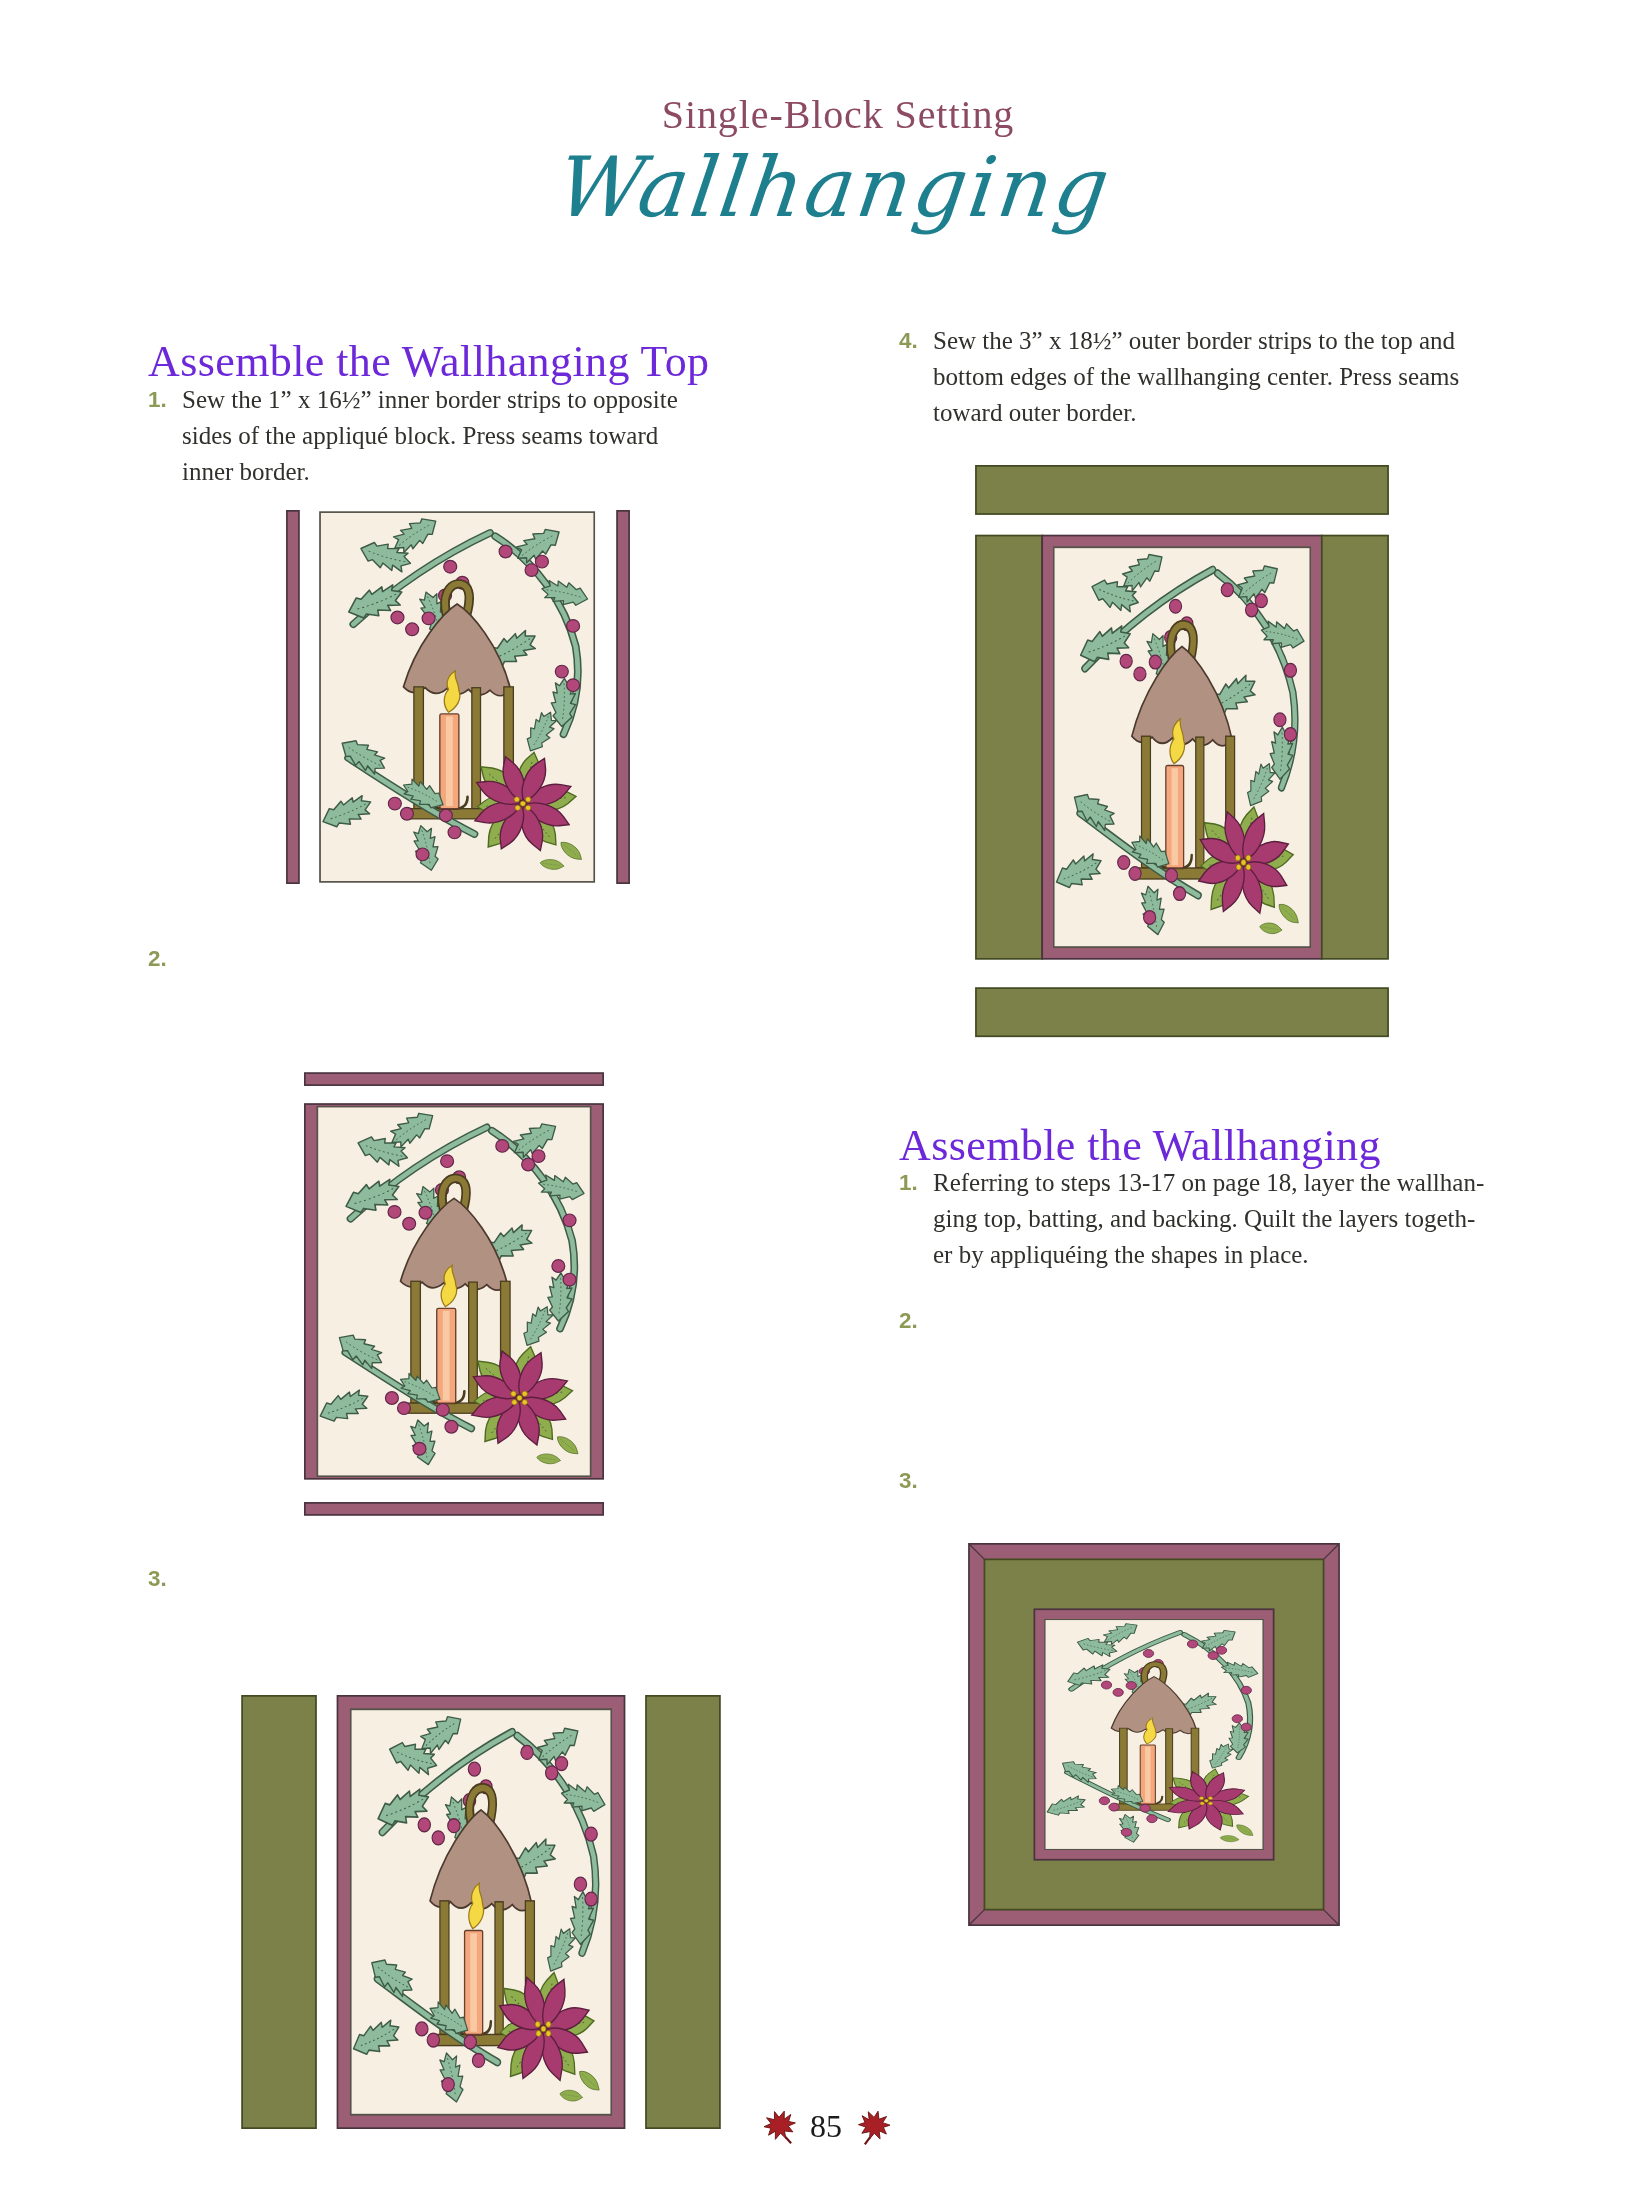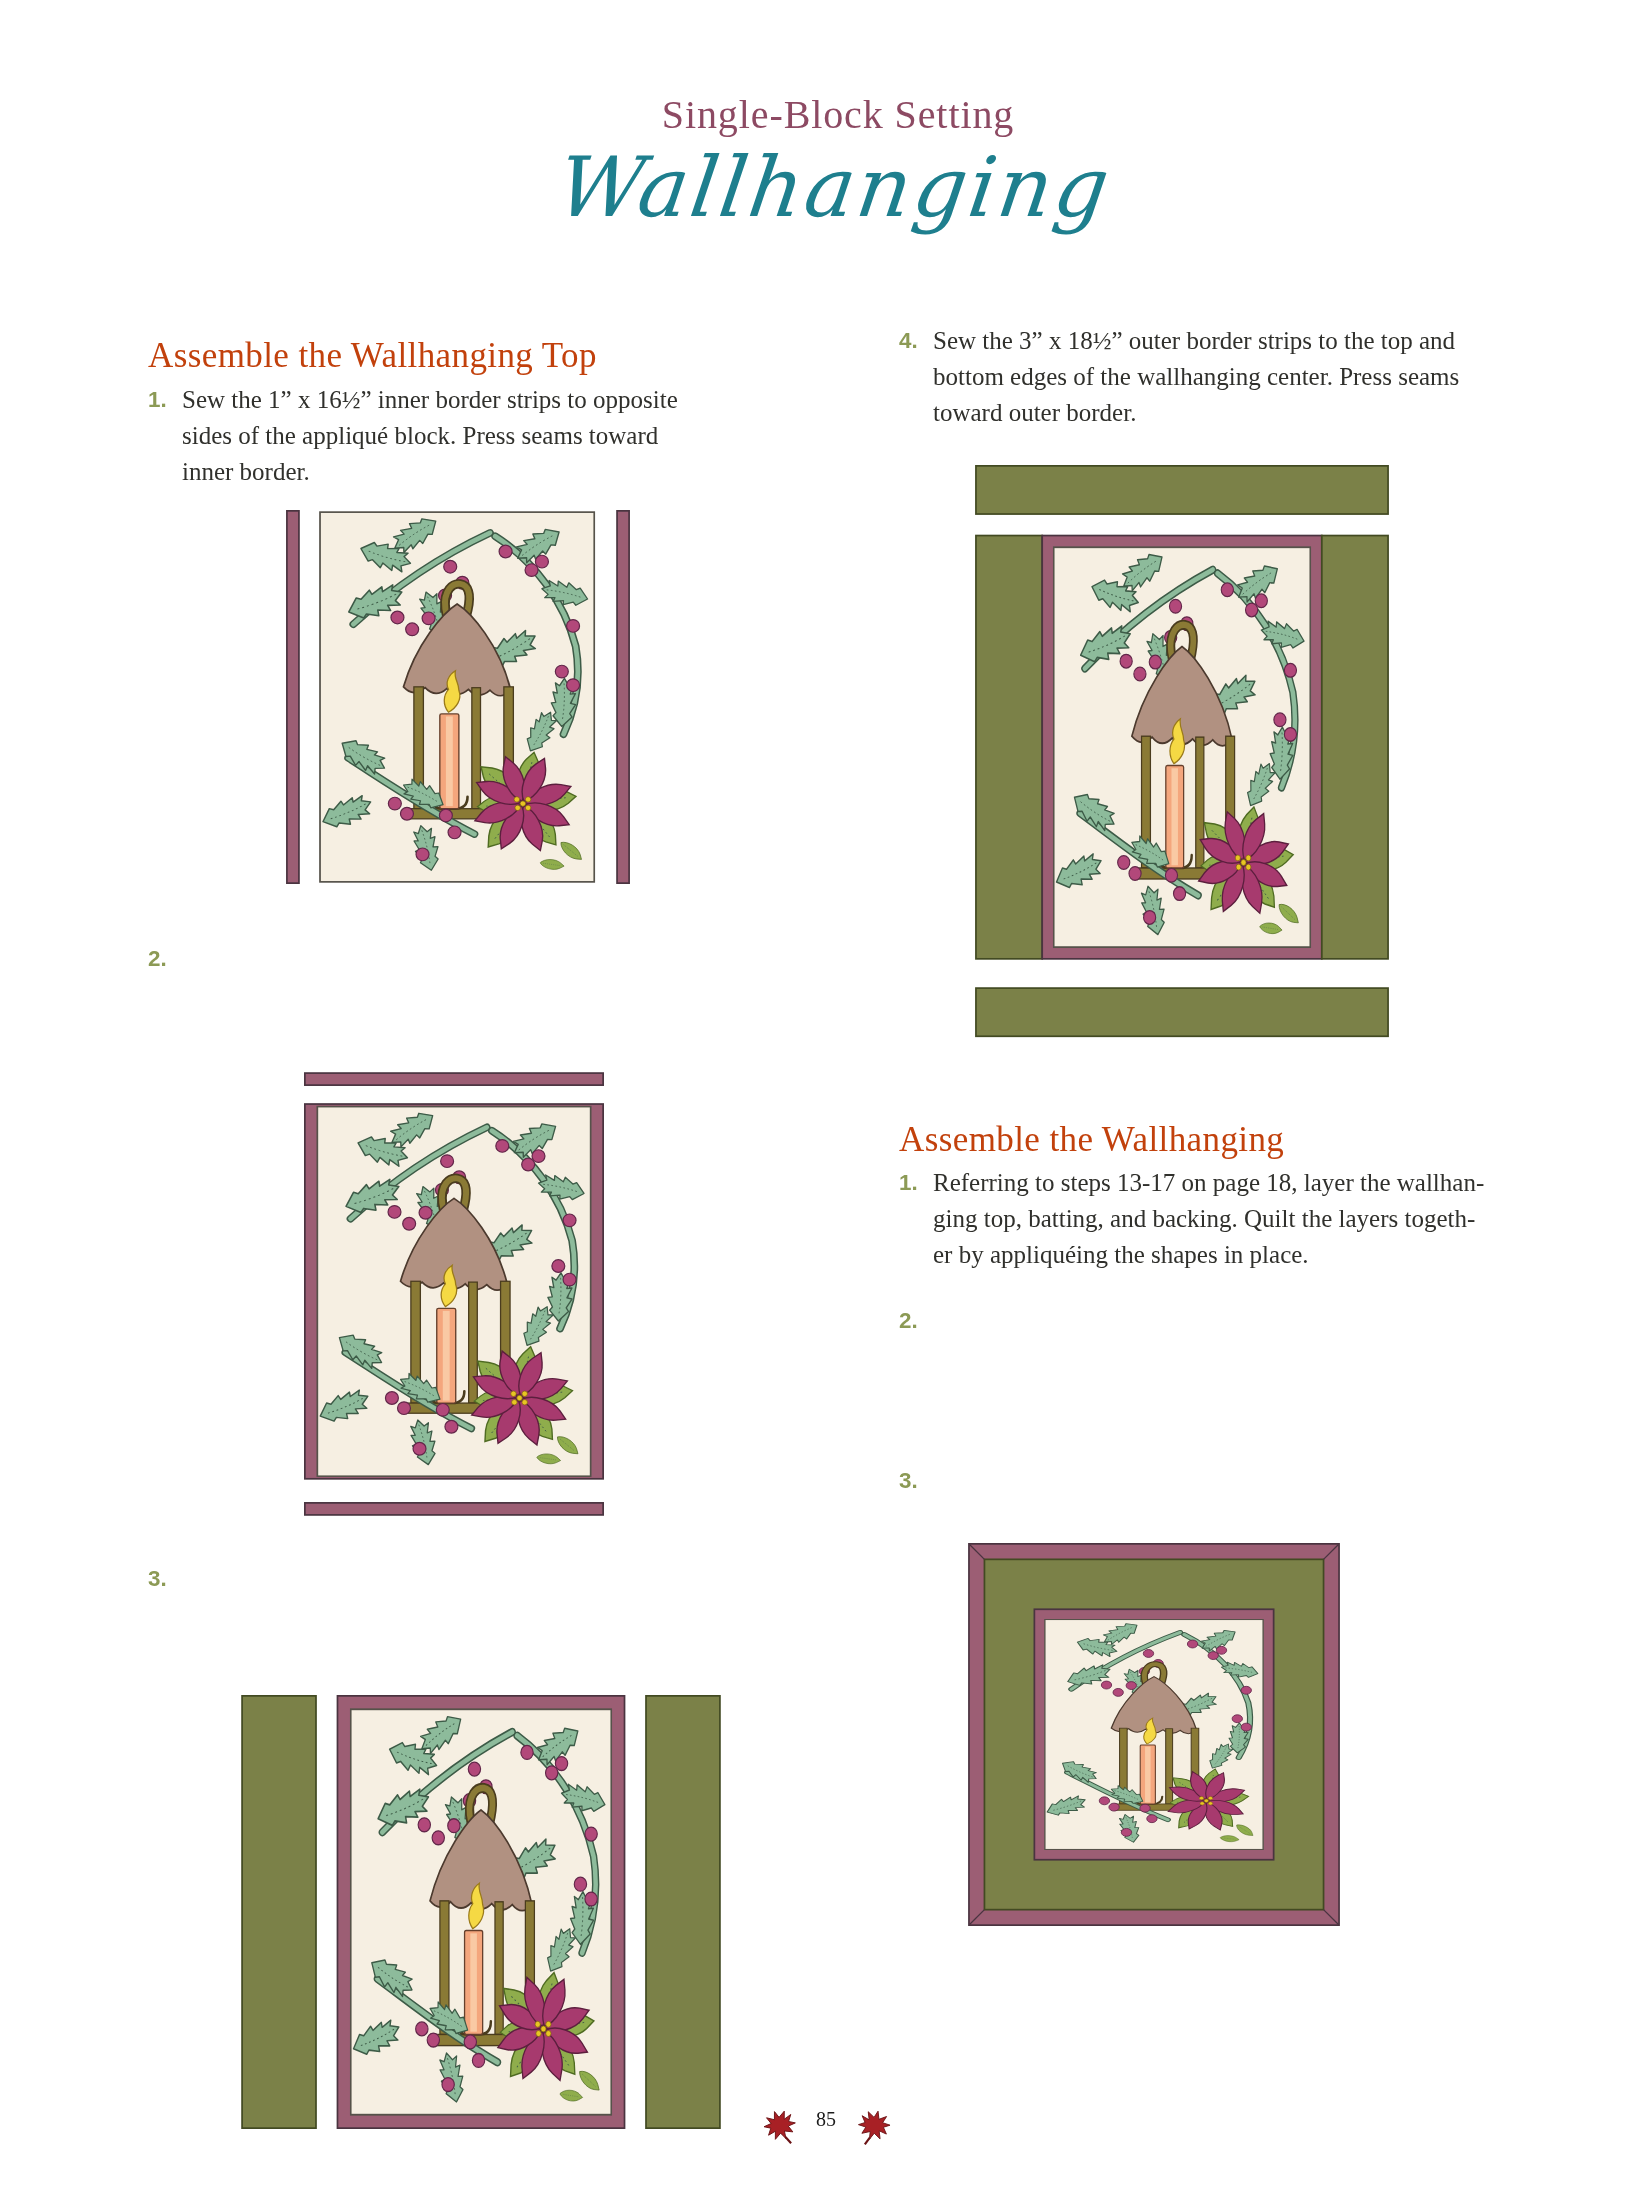--- a/index.html
+++ b/index.html
@@ -13,34 +13,34 @@
     font-size:40px;letter-spacing:0.9px;color:#8d4a63;
     transform:translateX(12px);
   }
   .script-title{
     left:0;width:1652px;top:139px;text-align:center;
     font-family:"DejaVu Serif",serif;font-style:italic;
     font-size:83px;letter-spacing:2.6px;color:#1e7f8e;
     transform:translateX(8.6px) skewX(-8deg);
   }
   .section-heading{
-    font-size:35px;color:#c2410c;letter-spacing:0.4px;
+    font-size:44px;color:#6d28d9;letter-spacing:0.4px;
   }
   .step{display:flex;align-items:flex-start;}
   .step-num{
     font-family:"Liberation Sans",sans-serif;font-weight:bold;
     font-size:22.4px;color:#8c9a55;flex:0 0 34px;width:34px;padding-top:5.2px;
   }
   .step-text{
     font-size:25px;line-height:36px;color:#30302c;white-space:pre-line;
   }
   .figure{position:absolute;}
   .page-num{
     left:0;width:1652px;top:2108px;text-align:center;
-    font-size:20px;color:#1c1c1c;
+    font-size:32px;color:#1c1c1c;
   }
   
   .maroon{fill:#9c5e74;stroke:#4a3440;stroke-width:2;}
   .olive{fill:#7b8148;stroke:#424a22;stroke-width:2;}
   .blk-bg{fill:#f6efe2;stroke:#56524a;stroke-width:2;}
   .leaf{fill:#8dbb9b;stroke:#3d5b47;stroke-width:1.6;stroke-linejoin:round;}
   .vein{fill:none;stroke:#3d5b47;stroke-width:1;stroke-dasharray:2 3;}
   .stem-o{fill:none;stroke:#3d5b47;stroke-width:9;stroke-linecap:round;}
   .stem-f{fill:none;stroke:#8dbb9b;stroke-width:5.5;stroke-linecap:round;}
   .berry{fill:#b2487a;stroke:#63274a;stroke-width:1.4;}

